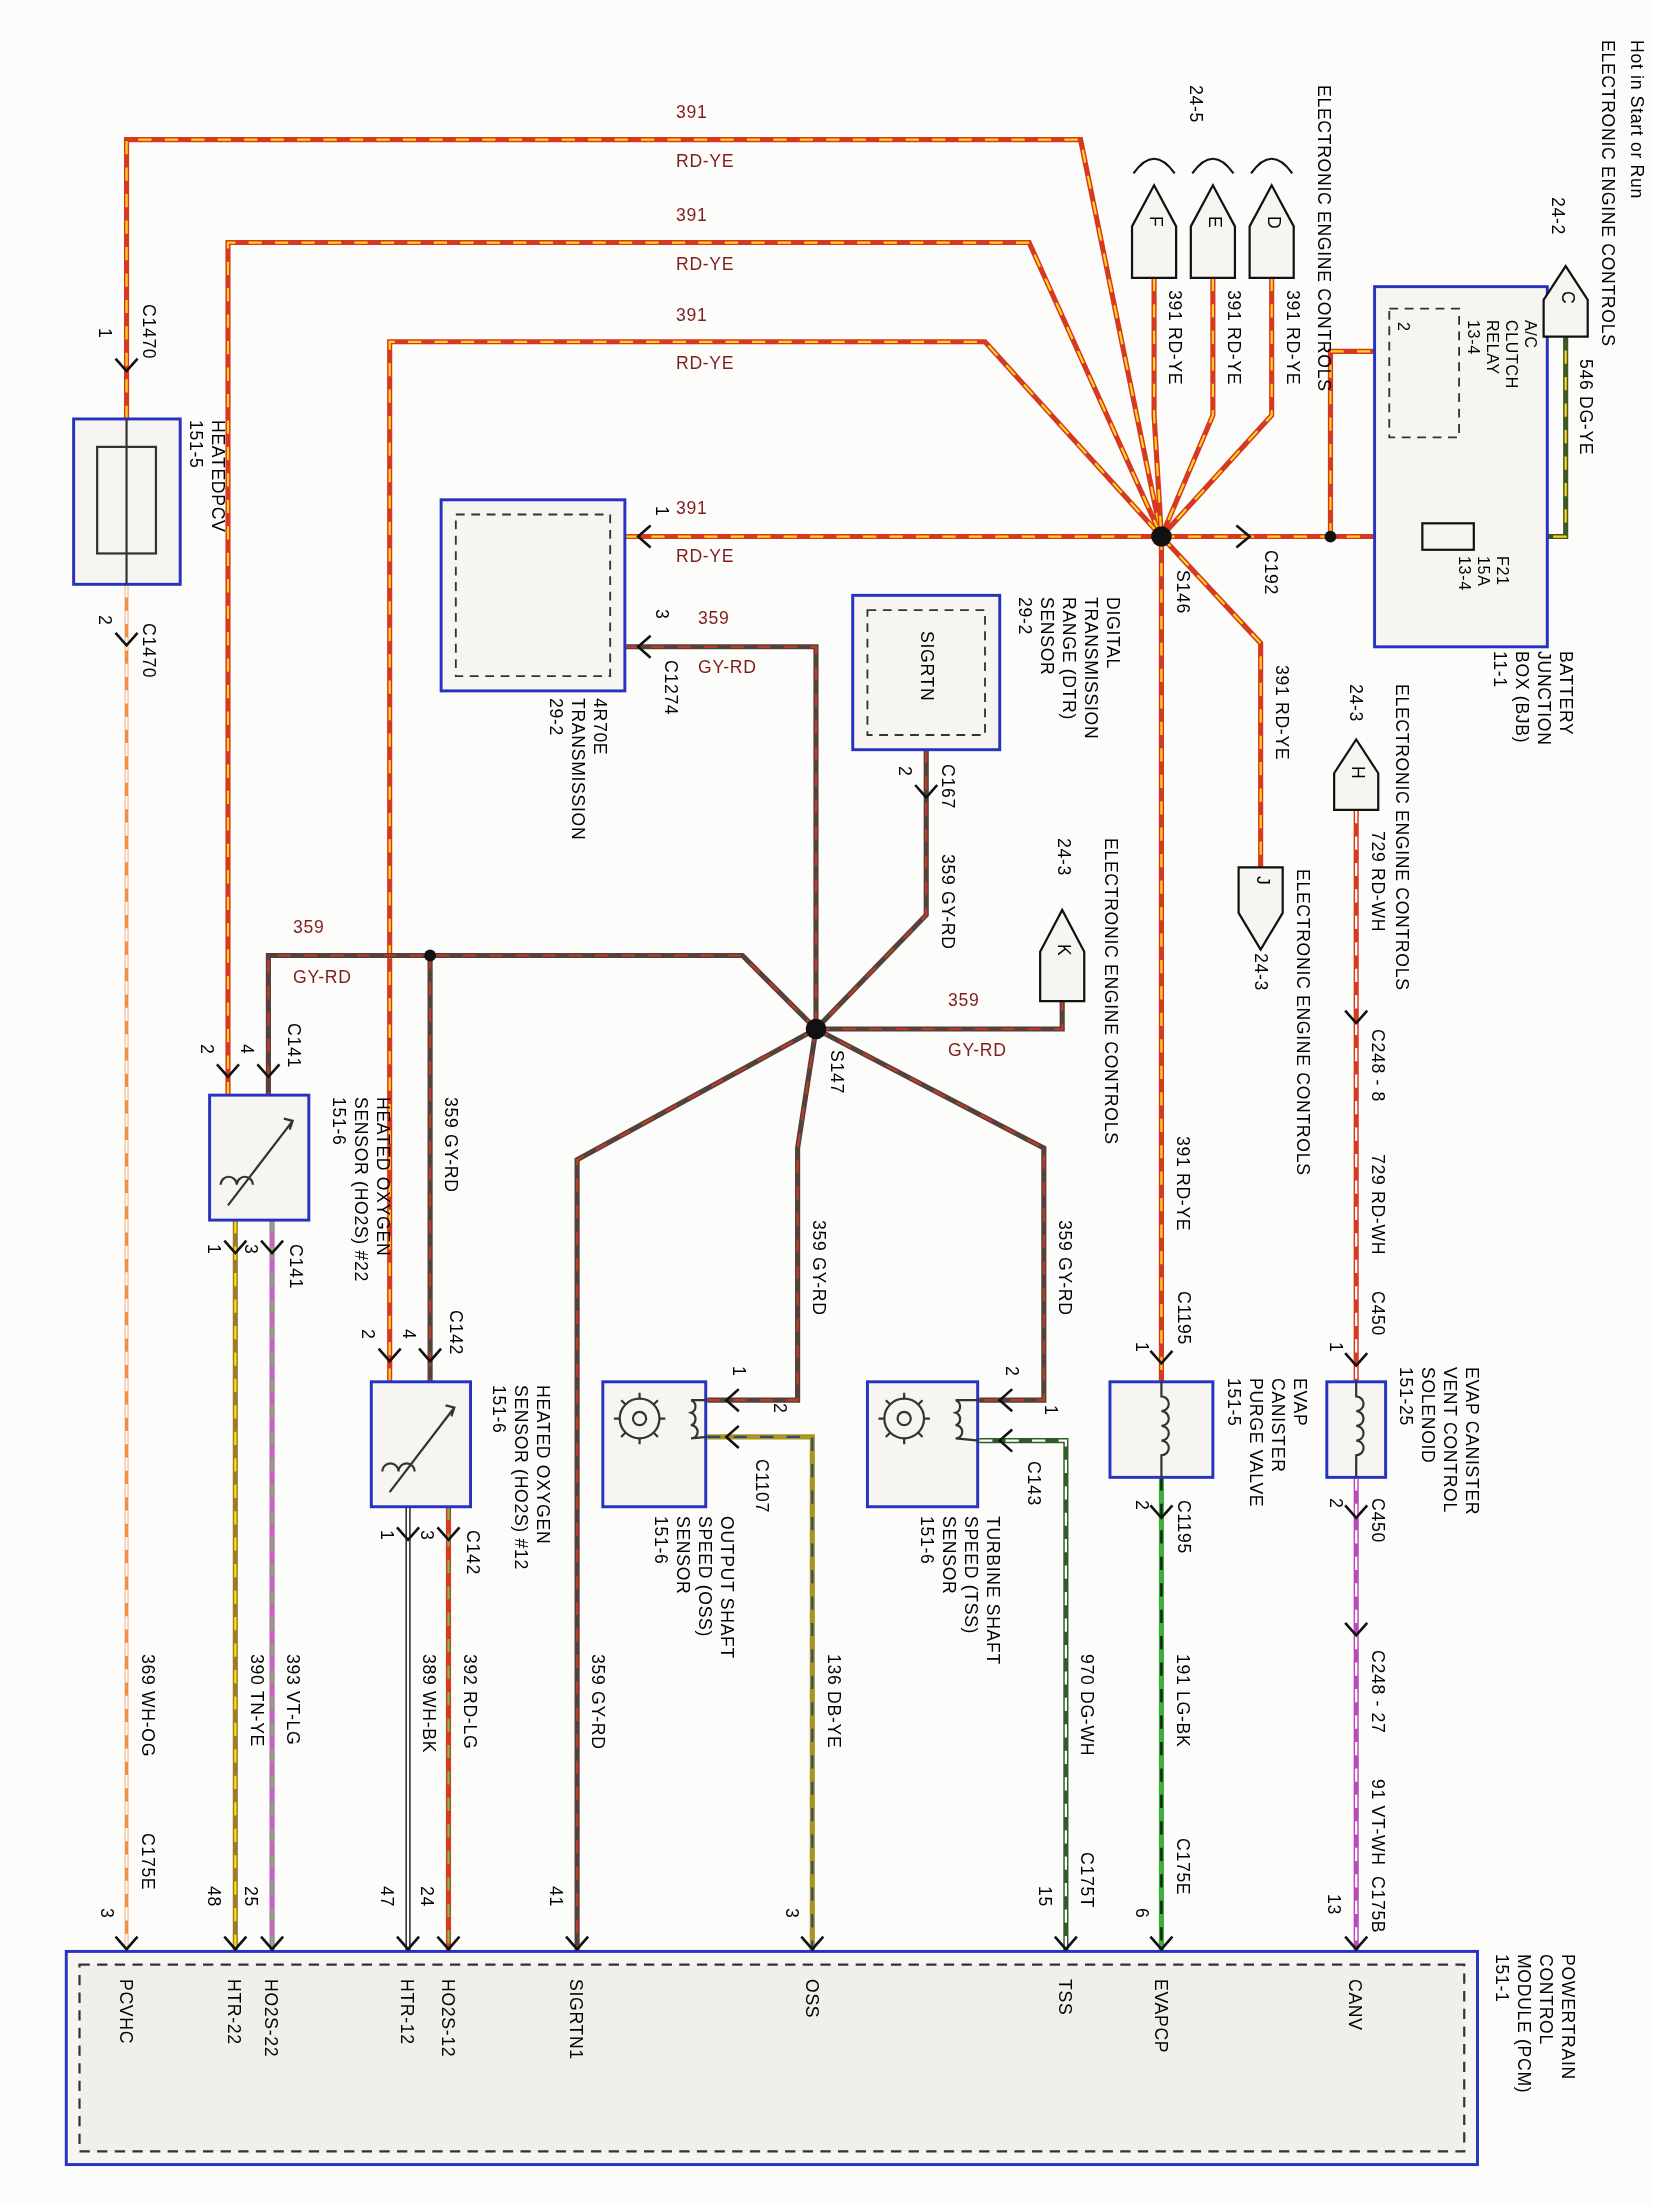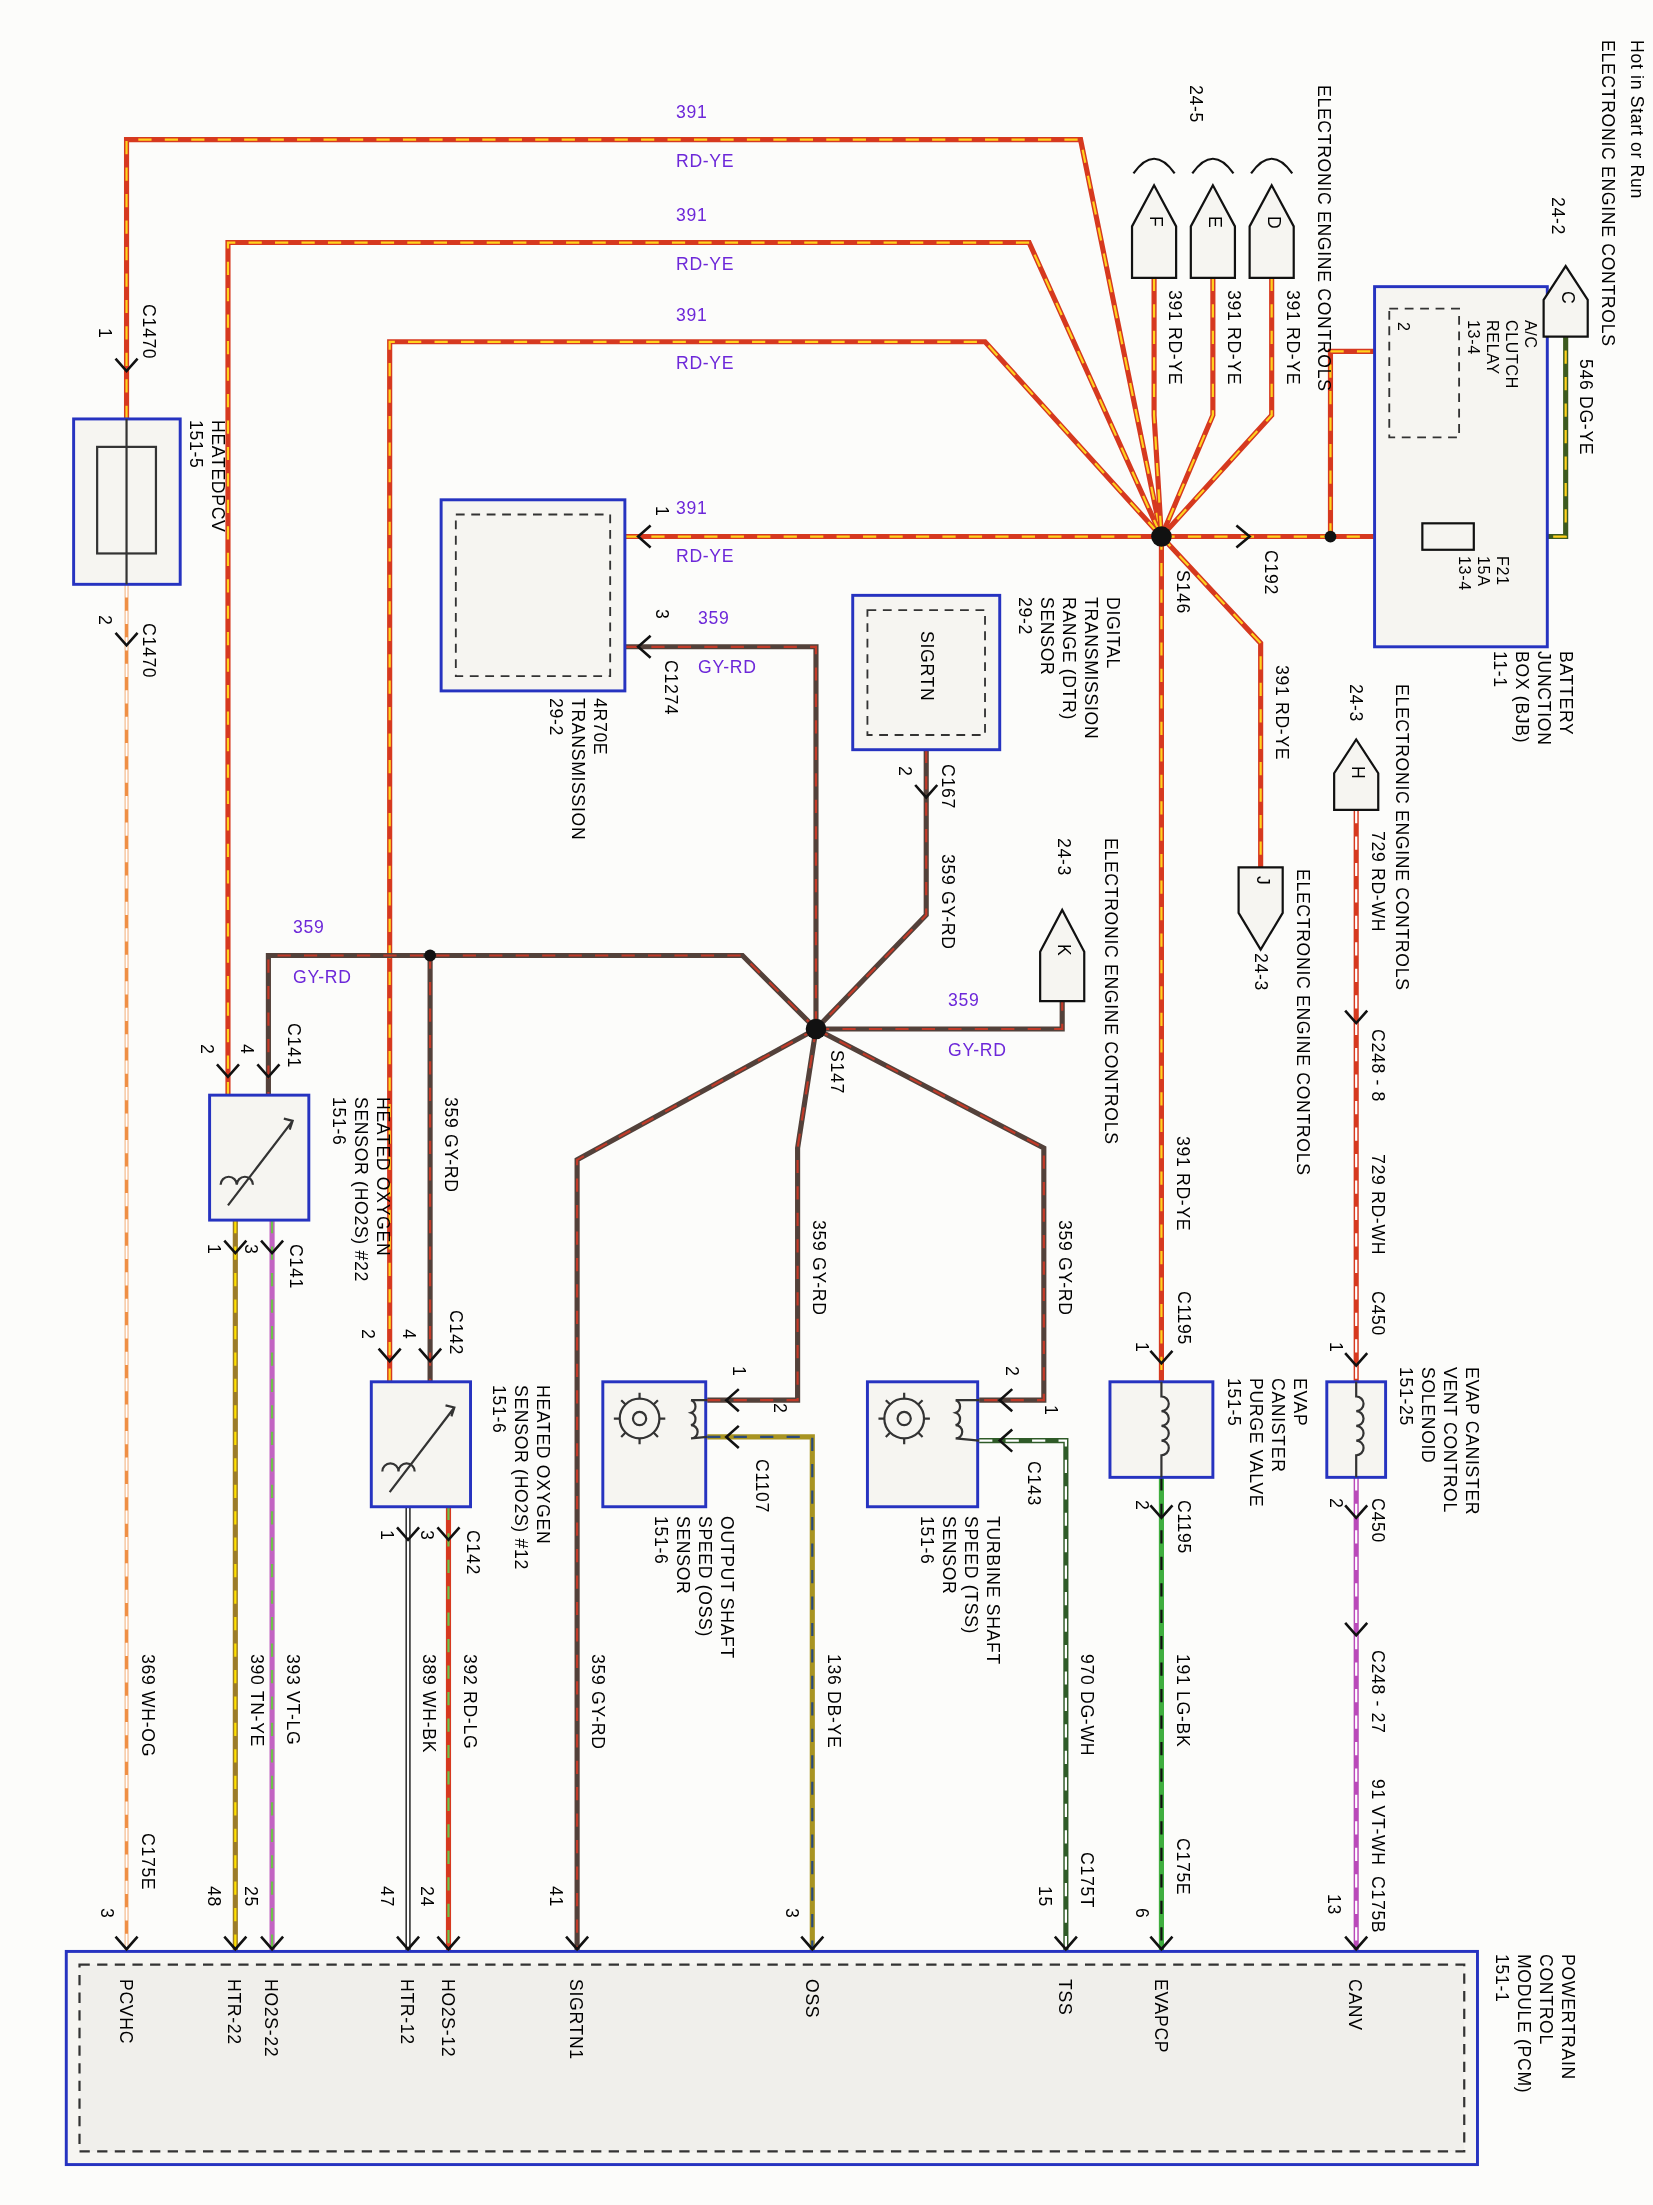--- a/index.html
+++ b/index.html
@@ -2,21 +2,21 @@
 <html style="font-size:11.8px"><head>
 <meta charset="utf-8">
 <style>
   html,body{margin:0;padding:0;background:#ffffff;}
   #stage{position:relative;width:1654px;height:2205px;background:#fcfcfa;overflow:hidden;
          font-family:"Liberation Sans",sans-serif;color:#000;}
   svg{position:absolute;left:0;top:0;}
   .v{position:absolute;writing-mode:vertical-rl;white-space:pre-line;
      font:400 17.6px/22px "Liberation Sans",sans-serif;letter-spacing:0.7px;color:#000;}
   .h{position:absolute;white-space:pre-line;
-     font:400 17.6px/22px "Liberation Sans",sans-serif;letter-spacing:0.7px;color:#6d28d9;}
+     font:400 17.6px/22px "Liberation Sans",sans-serif;letter-spacing:0.7px;color:#7f1d1d;}
   .sm{font-size:16px;line-height:19px;}
   
   .wb{fill:none;stroke-width:7;}
   .wbt{fill:none;stroke-width:5;}
   .ws{fill:none;stroke-width:3;stroke-dasharray:18 18;}
   .wss{fill:none;stroke-width:3.2;}
   .bx{fill:#f6f5f1;stroke:#2633c0;stroke-width:4;}
   .bxd{fill:none;stroke:#333;stroke-width:2.5;stroke-dasharray:12 9;}
   .pent{fill:#f6f5f1;stroke:#111;stroke-width:3;}
   .ic{fill:none;stroke:#333;stroke-width:3;}

